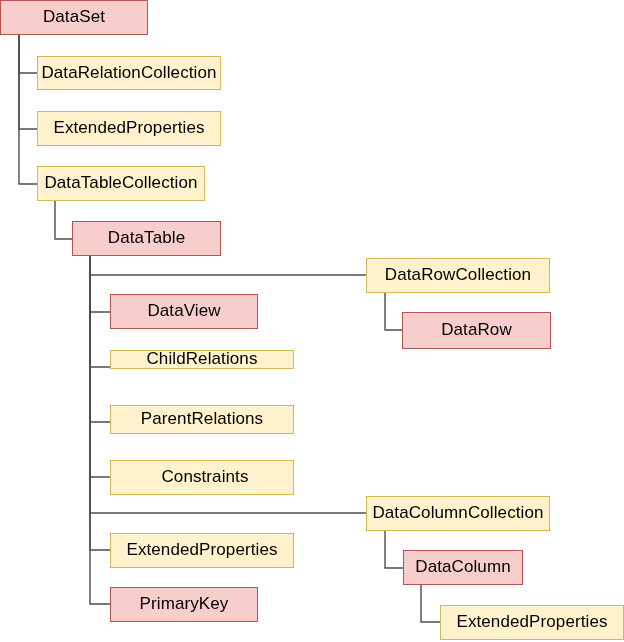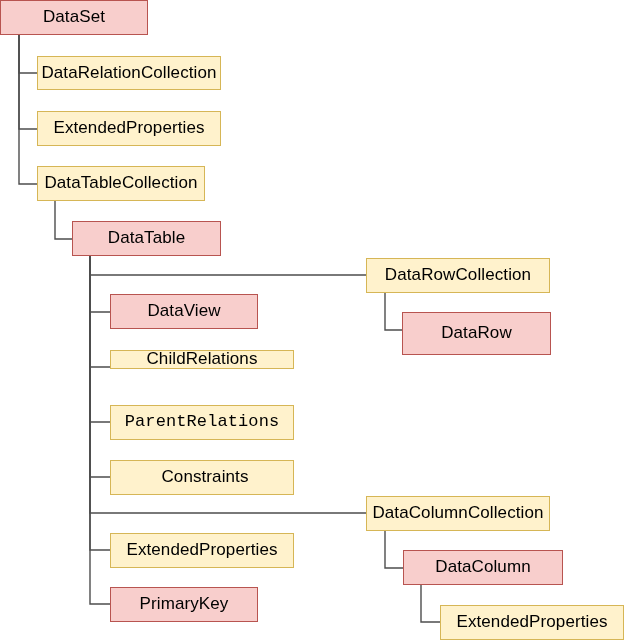--- a/index.html
+++ b/index.html
@@ -82,42 +82,42 @@
       </div>
       <div class="node yellow" style="left: 37px; top: 166px; width: 168px; height: 35px;">
         <span class="node-label">DataTableCollection</span>
       </div>
       <div class="node pink" style="left: 72px; top: 221px; width: 149px; height: 35px;">
         <span class="node-label">DataTable</span>
       </div>
       <div class="node yellow" style="left: 366px; top: 258px; width: 184px; height: 35px;">
         <span class="node-label">DataRowCollection</span>
       </div>
-      <div class="node pink" style="left: 402px; top: 312px; width: 149px; height: 43px;">
+      <div class="node pink" style="left: 402px; top: 312px; width: 149px; height: 37px;">
         <span class="node-label">DataRow</span>
       </div>
       <div class="node pink" style="left: 110px; top: 294px; width: 148px; height: 35px;">
         <span class="node-label">DataView</span>
       </div>
       <div class="node yellow" style="left: 110px; top: 350px; width: 184px; height: 19px;">
         <span class="node-label">ChildRelations</span>
       </div>
-      <div class="node yellow" style="left: 110px; top: 405px; width: 184px; height: 35px; font-family: Liberation Mono, monospace;">
+      <div class="node yellow" style="left: 110px; top: 405px; width: 184px; height: 29px;">
         <span class="node-label">ParentRelations</span>
       </div>
       <div class="node yellow" style="left: 110px; top: 460px; width: 184px; height: 35px; padding-left: 6px;">
         <span class="node-label">Constraints</span>
       </div>
       <div class="node yellow" style="left: 366px; top: 496px; width: 184px; height: 35px;">
         <span class="node-label">DataColumnCollection</span>
       </div>
       <div class="node yellow" style="left: 110px; top: 533px; width: 184px; height: 35px;">
         <span class="node-label">ExtendedProperties</span>
       </div>
-      <div class="node pink" style="left: 403px; top: 550px; width: 160px; height: 35px;">
+      <div class="node pink" style="left: 403px; top: 550px; width: 120px; height: 35px;">
         <span class="node-label">DataColumn</span>
       </div>
       <div class="node pink" style="left: 110px; top: 587px; width: 148px; height: 35px;">
         <span class="node-label">PrimaryKey</span>
       </div>
       <div class="node yellow" style="left: 440px; top: 605px; width: 184px; height: 35px;">
         <span class="node-label">ExtendedProperties</span>
       </div>
     </div>
 </div>

